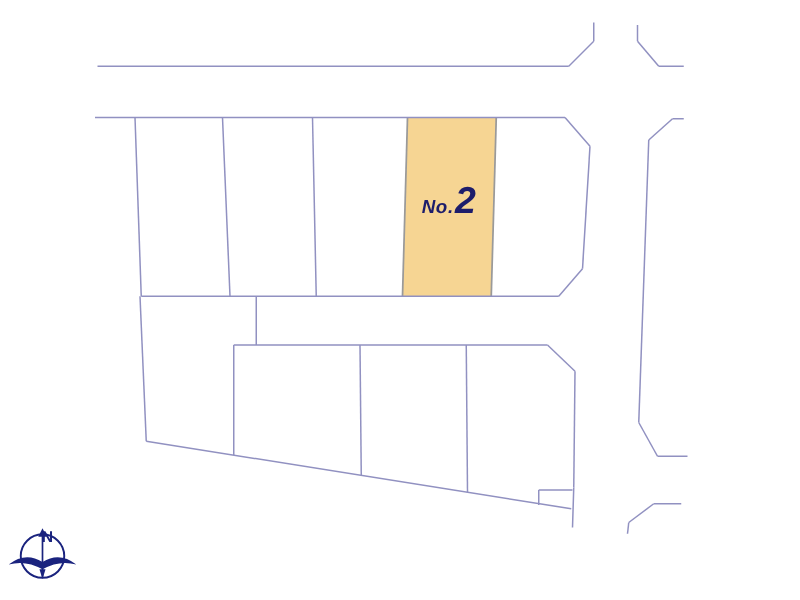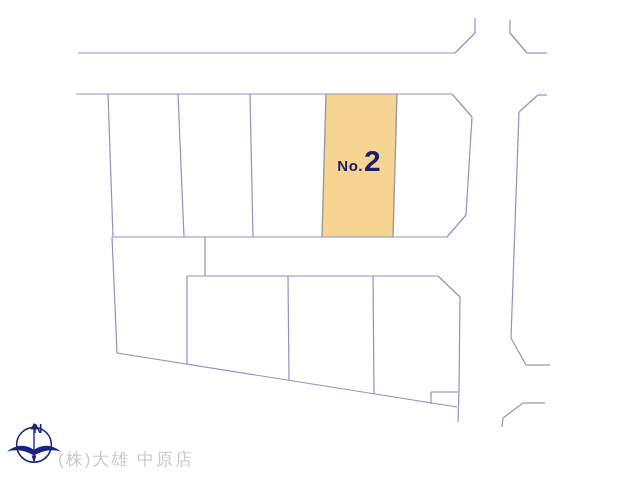--- a/index.html
+++ b/index.html
@@ -64,29 +64,28 @@
         <line x1="438" y1="276" x2="460" y2="297" stroke="#9191c1" stroke-width="1.2"></line>
         <line x1="460" y1="297" x2="459" y2="390" stroke="#9191c1" stroke-width="1.2"></line>
         <line x1="459" y1="390" x2="458" y2="422" stroke="#9191c1" stroke-width="1.2"></line>
         <line x1="431" y1="392" x2="458" y2="392" stroke="#9191c1" stroke-width="1.2"></line>
         <line x1="431" y1="392" x2="431" y2="404" stroke="#9191c1" stroke-width="1.2"></line>
         <line x1="288" y1="276" x2="289" y2="380" stroke="#9191c1" stroke-width="1.2"></line>
         <line x1="373" y1="276" x2="374" y2="394" stroke="#9191c1" stroke-width="1.2"></line>
       </g>
   </svg>
 
-  <div class="parcel-label" style="color: rgb(29, 29, 107);">
+  <div class="parcel-label" style="color: rgb(29, 29, 107); font-style: italic;">
     <span class="prefix">No.</span>
     <span class="num">2</span>
   </div>
 
   <svg class="compass" viewBox="0 0 60 60">
     <circle cx="30" cy="34" r="18" fill="none" stroke="#1a237e" stroke-width="1.6"></circle>
     <text id="compass-n" x="34" y="22" text-anchor="middle" font-size="13" font-weight="bold" fill="#1a237e" font-family="Liberation Sans, sans-serif">N</text>
     <line x1="30" y1="17" x2="30" y2="51" stroke="#1a237e" stroke-width="1.4"></line>
     <polygon points="30,11 26.5,18 33.5,18" fill="#1a237e"></polygon>
     <path d="M2 41 Q16 30 30 39 Q44 30 58 41 Q44 37 30 45 Q16 37 2 41 Z" fill="#1a237e"></path>
     <polygon points="27.5,45 32.5,45 30,53" fill="#1a237e"></polygon>
   </svg>
 
-  <div class="company" style="color: rgb(201, 201, 201);">(株)大雄 中原店</div>
 
 </div>
 
 </body></html>

